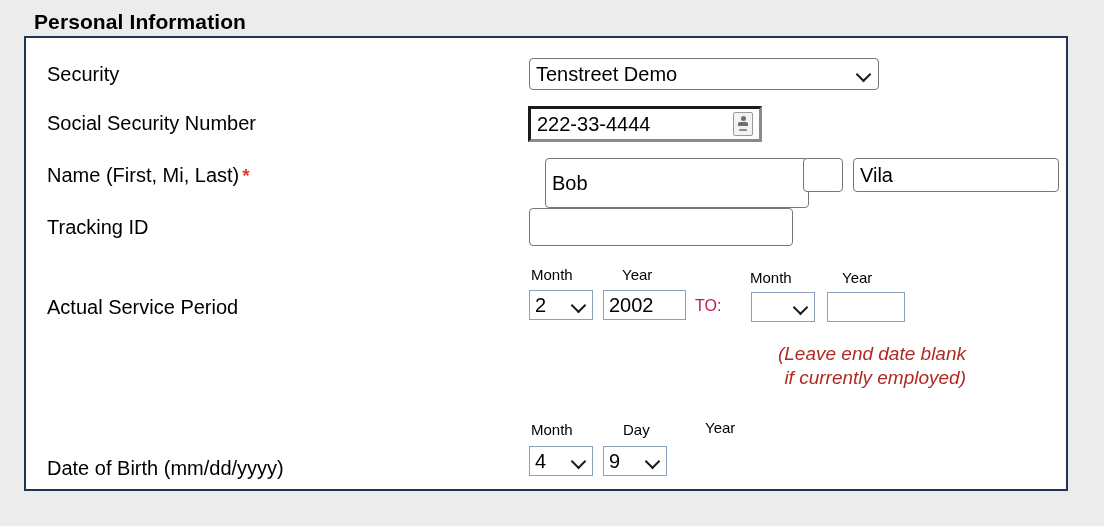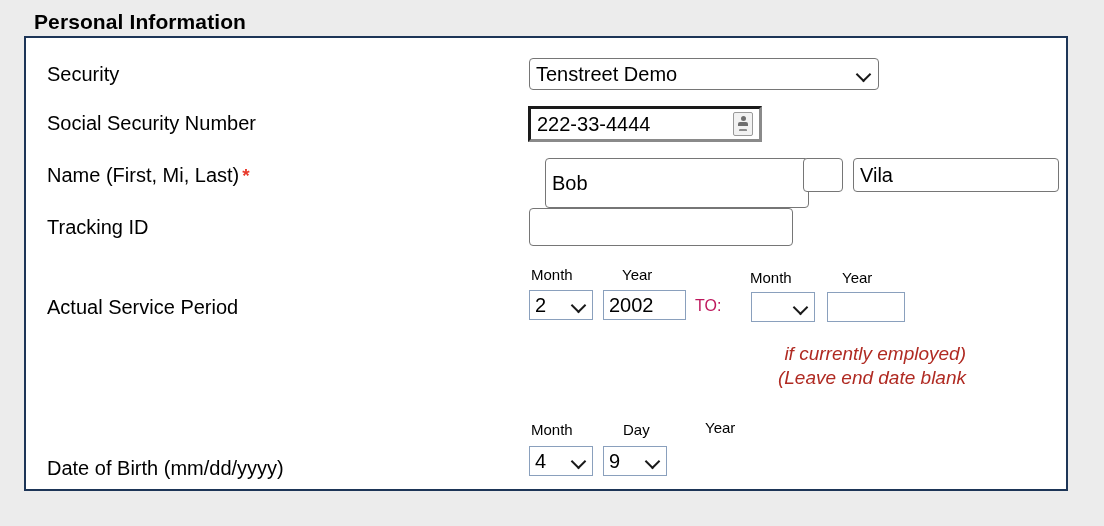--- a/index.html
+++ b/index.html
@@ -281,22 +281,22 @@
 
     <div class="dbox dsel" style="left:725px; top:254px; width:64px; height:30px; justify-content:flex-end;">
       <span class="sel-val"></span>
       <span class="chev"></span>
     </div>
     <div class="dbox" style="left:801px; top:254px; width:78px; height:30px;">
       <span></span>
     </div>
 
     <div class="note" style="left:640px; top:304px; width:300px;">
+      <div>(Leave end date blank</div>
       <div>if currently employed)</div>
-      <div>(Leave end date blank</div>
     </div>
 
     <div class="lbl" style="left:21px; top:418px;">Date of Birth (mm/dd/yyyy)</div>
 
     <div class="minilabel" style="left:505px; top:381px;">Month</div>
     <div class="minilabel" style="left:597px; top:381px;">Day</div>
     <div class="minilabel" style="left:679px; top:379px;">Year</div>
 
     <div class="dbox dsel" style="left:503px; top:408px; width:64px; height:30px;">
       <span class="sel-val">4</span>

